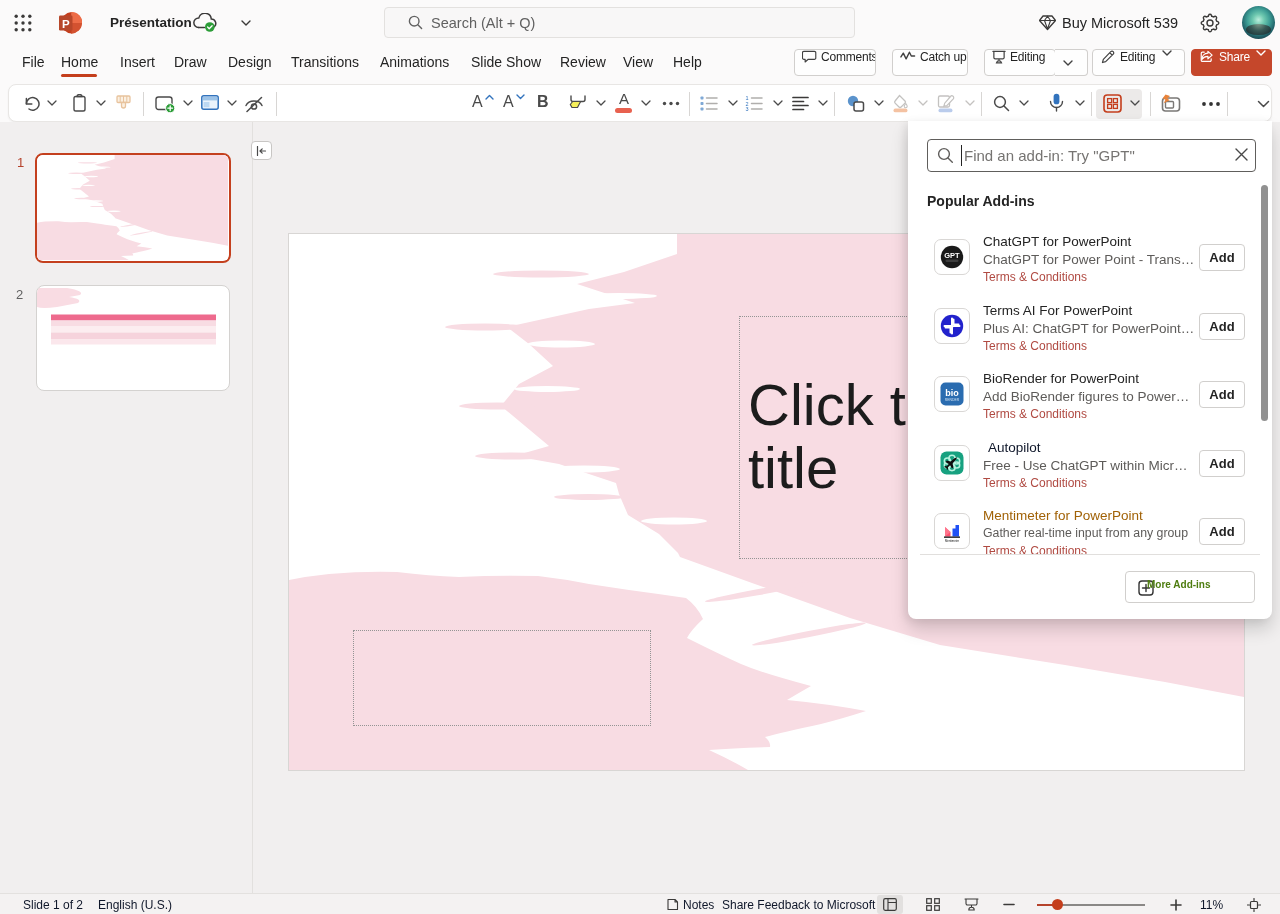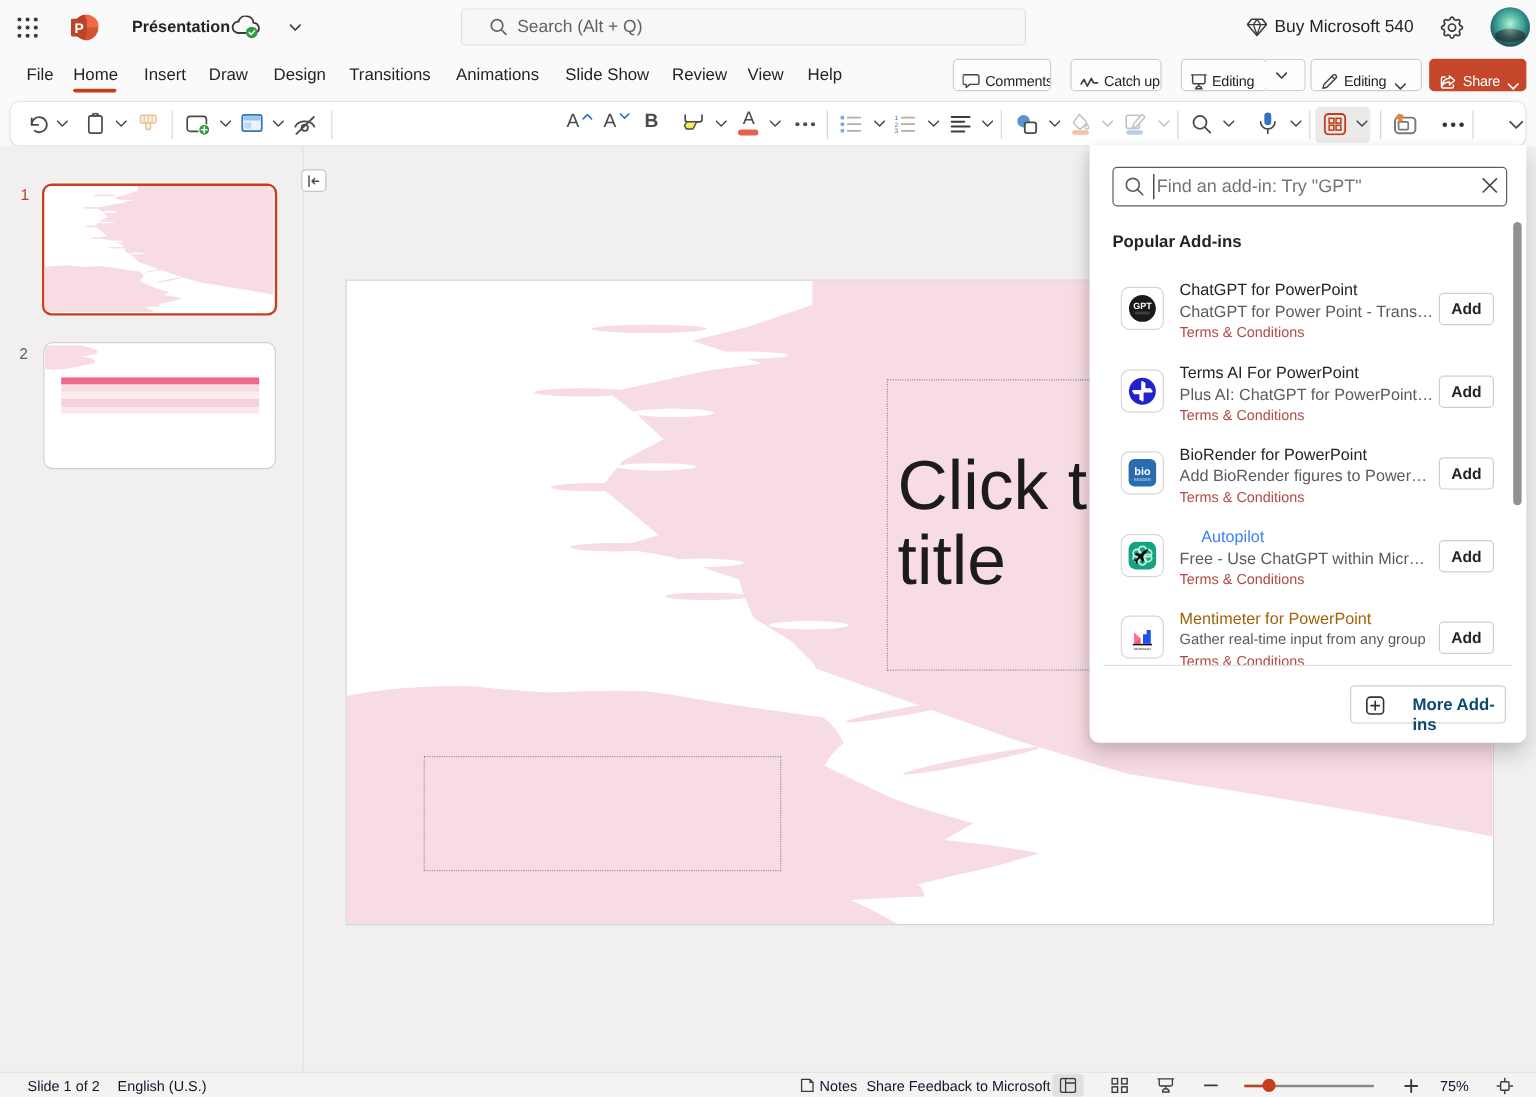--- a/index.html
+++ b/index.html
@@ -3,21 +3,21 @@
 <meta charset="utf-8">
 <style>
 *{margin:0;padding:0;box-sizing:border-box}
 html,body{width:1280px;height:914px;overflow:hidden}
 body{font-family:"Liberation Sans",sans-serif;background:#fbfafa;color:#242424;-webkit-font-smoothing:antialiased}
 #app{position:relative;width:1280px;height:914px}
 .abs{position:absolute}
 svg{display:block}
 .chev{position:absolute;width:10px;height:6px}
 .sep{position:absolute;width:1px;height:24px;background:#d8d6d4;top:90px}
-.btn{position:absolute;top:3px;height:27px;border:1px solid #d1cfcd;border-radius:4px;background:#fefefe;display:flex;align-items:flex-end;font-size:12px;letter-spacing:-0.2px;color:#242424;white-space:nowrap;overflow:hidden}
+.btn{position:absolute;top:3px;height:27px;border:1px solid #d1cfcd;border-radius:4px;background:#fefefe;display:flex;align-items:flex-start;font-size:12px;letter-spacing:-0.2px;color:#242424;white-space:nowrap;overflow:hidden}
 .btn svg{flex-shrink:0}
 </style>
 </head>
 <body>
 <div id="app">
 
 <div class="abs" id="hdr" style="left:0;top:0;width:1280px;height:46px;background:#fbfafa">
 
   <svg class="abs" style="left:14px;top:14px" width="18" height="18" viewBox="0 0 18 18">
     <g fill="#3b3a39">
@@ -57,21 +57,21 @@
   <svg class="abs" style="left:408px;top:15px" width="15" height="15" viewBox="0 0 15 15">
         <circle cx="6.2" cy="6.2" r="4.8" fill="none" stroke="#616161" stroke-width="1.4"></circle>
         <path d="M9.8 9.8 L13.6 13.6" stroke="#616161" stroke-width="1.4" stroke-linecap="round"></path>
       </svg>
   <span class="abs" style="left:431px;top:15px;font-size:14.5px;color:#616161">Search (Alt + Q)</span>
 
   <svg class="abs" style="left:1039px;top:15px" width="17" height="16" viewBox="0 0 17 16">
     <path d="M4 1 h9 l3.5 4.5 l-8 9 l-8 -9 Z" fill="none" stroke="#3b3a39" stroke-width="1.3" stroke-linejoin="round"></path>
     <path d="M0.5 5.5 h16 M5.5 5.5 l3 -4.3 l3 4.3 l-3 8.5 Z" fill="none" stroke="#3b3a39" stroke-width="1.1" stroke-linejoin="round"></path>
   </svg>
-  <span class="abs" style="left:1062px;top:15px;font-size:14.5px;color:#242424">Buy Microsoft 540</span>
+  <span class="abs" style="left:1062px;top:15px;font-size:14.5px;color:#242424">Buy Microsoft 539</span>
 
   <svg class="abs" style="left:1200px;top:13px" width="20" height="20" viewBox="0 0 20 20" id="gearsvg">
     <path fill="none" stroke="#3b3a39" stroke-width="1.4" d="M8.6 2.2 a1.5 1.5 0 0 1 2.8 0 l0.3 1.1 a6.8 6.8 0 0 1 1.7 0.7 l1.1 -0.5 a1.5 1.5 0 0 1 2 2 l-0.5 1.1 a6.8 6.8 0 0 1 0.7 1.7 l1.1 0.3 a1.5 1.5 0 0 1 0 2.8 l-1.1 0.3 a6.8 6.8 0 0 1 -0.7 1.7 l0.5 1.1 a1.5 1.5 0 0 1 -2 2 l-1.1 -0.5 a6.8 6.8 0 0 1 -1.7 0.7 l-0.3 1.1 a1.5 1.5 0 0 1 -2.8 0 l-0.3 -1.1 a6.8 6.8 0 0 1 -1.7 -0.7 l-1.1 0.5 a1.5 1.5 0 0 1 -2 -2 l0.5 -1.1 a6.8 6.8 0 0 1 -0.7 -1.7 l-1.1 -0.3 a1.5 1.5 0 0 1 0 -2.8 l1.1 -0.3 a6.8 6.8 0 0 1 0.7 -1.7 l-0.5 -1.1 a1.5 1.5 0 0 1 2 -2 l1.1 0.5 a6.8 6.8 0 0 1 1.7 -0.7 Z"></path>
     <circle cx="10" cy="10" r="3" fill="none" stroke="#3b3a39" stroke-width="1.4"></circle>
   </svg>
 
   <div class="abs" style="left:1242px;top:6px;width:33px;height:33px;border-radius:50%;background:radial-gradient(circle at 50% 42%, #bdeedd 0%, #6fc9b0 22%, #3d9d95 45%, #1f5e66 68%, #27333a 88%, #1b2126 100%)">
     <div class="abs" style="left:4px;top:18px;width:25px;height:11px;border-radius:50% 50% 48% 48%;background:radial-gradient(ellipse at 50% 0%, #7d9183 0%, #35504e 45%, #15262b 100%);opacity:.9"></div>
   </div>
 </div>
@@ -433,21 +433,21 @@
   <path>
   <svg class="abs" style="left:1003px;top:9px" width="12" height="3" viewBox="0 0 12 3">
           <path d="M1 1.5 h10" stroke="#3b3a39" stroke-width="1.6" stroke-linecap="round"></path>
         </svg>
   <div class="abs" style="left:1037px;top:10px;width:108px;height:1.5px;background:#8a8886"></div>
   <div class="abs" style="left:1037px;top:10px;width:20px;height:1.5px;background:#b5432c"></div>
   <div class="abs" style="left:1052px;top:5px;width:11px;height:11px;border-radius:50%;background:#c43e1c"></div>
   <svg class="abs" style="left:1170px;top:5px" width="12" height="12" viewBox="0 0 12 12">
           <path d="M6 1 v10 M1 6 h10" stroke="#3b3a39" stroke-width="1.6" stroke-linecap="round"></path>
         </svg>
-  <span class="abs" style="left:1200px;top:4px">75%</span>
+  <span class="abs" style="left:1200px;top:4px">11%</span>
   <svg class="abs" style="left:1247px;top:4px" width="14" height="14" viewBox="0 0 14 14">
           <rect x="3.5" y="3.5" width="7" height="7" rx="1" fill="none" stroke="#3b3a39" stroke-width="1.2"></rect>
           <path d="M7 0.5 v2 M7 11.5 v2 M0.5 7 h2 M11.5 7 h2" stroke="#3b3a39" stroke-width="1.2" stroke-linecap="round"></path>
         </svg>
 </path></div>
 
 <div class="abs" id="popup" style="left:908px;top:121px;width:364px;height:498px;background:#ffffff;border-radius:0 0 8px 8px;box-shadow:0 10px 18px rgba(0,0,0,.16),-3px 2px 8px rgba(0,0,0,.07)">
 
   <div class="abs" style="left:19px;top:18px;width:329px;height:33px;border:1px solid #605e5c;border-radius:4px;background:#fff"></div>
   <svg class="abs" style="left:29px;top:26px" width="17" height="17" viewBox="0 0 17 17">
@@ -513,21 +513,21 @@
               <circle cx="12" cy="7.4" r="3.1"></circle>
               <circle cx="16.6" cy="10" r="3.1"></circle>
               <circle cx="16.6" cy="14" r="3.1"></circle>
               <circle cx="12" cy="16.6" r="3.1"></circle>
               <circle cx="7.4" cy="14" r="3.1"></circle>
               <circle cx="7.4" cy="10" r="3.1"></circle>
             </g>
             <path d="M17.2 6.2 l-3.2 1.2 l-3.4 3.2 l-3.8 -1 l-1.4 1.4 l3.4 2 l-2 2.2 l-1.8 -0.2 l-0.8 0.9 l2 1 l1 2 l0.9 -0.9 l-0.2 -1.8 l2.2 -2 l2 3.4 l1.4 -1.4 l-1 -3.8 l3.2 -3.4 Z" fill="#0d0d0d"></path>
           </svg>
     </div>
-    <span class="abs" style="left:93px;top:1px;font-size:13.5px;color:#3b82f6">Autopilot</span>
+    <span class="abs" style="left:80px;top:1px;font-size:13.5px;color:#0f172a">Autopilot</span>
     <span class="abs" style="left:75px;top:19px;font-size:13.5px;color:#5d5b59;width:212px;white-space:nowrap;overflow:hidden;text-overflow:ellipsis">Free - Use ChatGPT within Microsoft 3</span>
     <span class="abs" style="left:75px;top:37px;font-size:12px;color:#b04a42">Terms &amp; Conditions</span>
     <div class="abs" style="left:291px;top:11px;width:46px;height:27px;border:1px solid #d1cfcd;border-radius:4px;background:#fff;text-align:center;font-size:13px;font-weight:bold;color:#242424;line-height:25px">Add</div>
   </div>
 
   <div class="abs" style="left:0;top:386px;width:364px;height:69px">
     <div class="abs" style="left:26px;top:6px;width:36px;height:36px;border:1px solid #d9d7d5;border-radius:7px;background:#fff">
       <svg class="abs" style="left:5px;top:5px" width="24" height="24" viewBox="0 0 24 24">
             <path d="M5 17.5 L5 8 L10.5 13 L10.5 17.5 Z" fill="#ff4f6e"></path>
             <path d="M5 17.5 L5 8 L10.5 13 Z" fill="#ff7d93" opacity="0.8"></path>
@@ -542,17 +542,17 @@
     <div class="abs" style="left:291px;top:11px;width:46px;height:27px;border:1px solid #d1cfcd;border-radius:4px;background:#fff;text-align:center;font-size:13px;font-weight:bold;color:#242424;line-height:25px">Add</div>
   </div>
 
   <div class="abs" style="left:12px;top:433px;width:340px;height:1px;background:#e1dfdd"></div>
 
   <div class="abs" style="left:217px;top:450px;width:130px;height:32px;border:1px solid #d1cfcd;border-radius:4px;background:#fff">
     <svg class="abs" style="left:12px;top:8px" width="16" height="16" viewBox="0 0 16 16">
           <rect x="1" y="1" width="14" height="14" rx="3" fill="none" stroke="#333" stroke-width="1.4"></rect>
           <path d="M8 4.5 v7 M4.5 8 h7" stroke="#333" stroke-width="1.4" stroke-linecap="round"></path>
         </svg>
-    <span class="abs" style="left:51px;top:7px;font-size:14px;font-weight:bold;color:#0c4a6e">More Add-ins</span>
+    <span class="abs" style="left:21px;top:7px;font-size:10px;font-weight:bold;color:#4d7c0f">More Add-ins</span>
   </div>
 </div>
 
 </div>
 
 </body></html>

